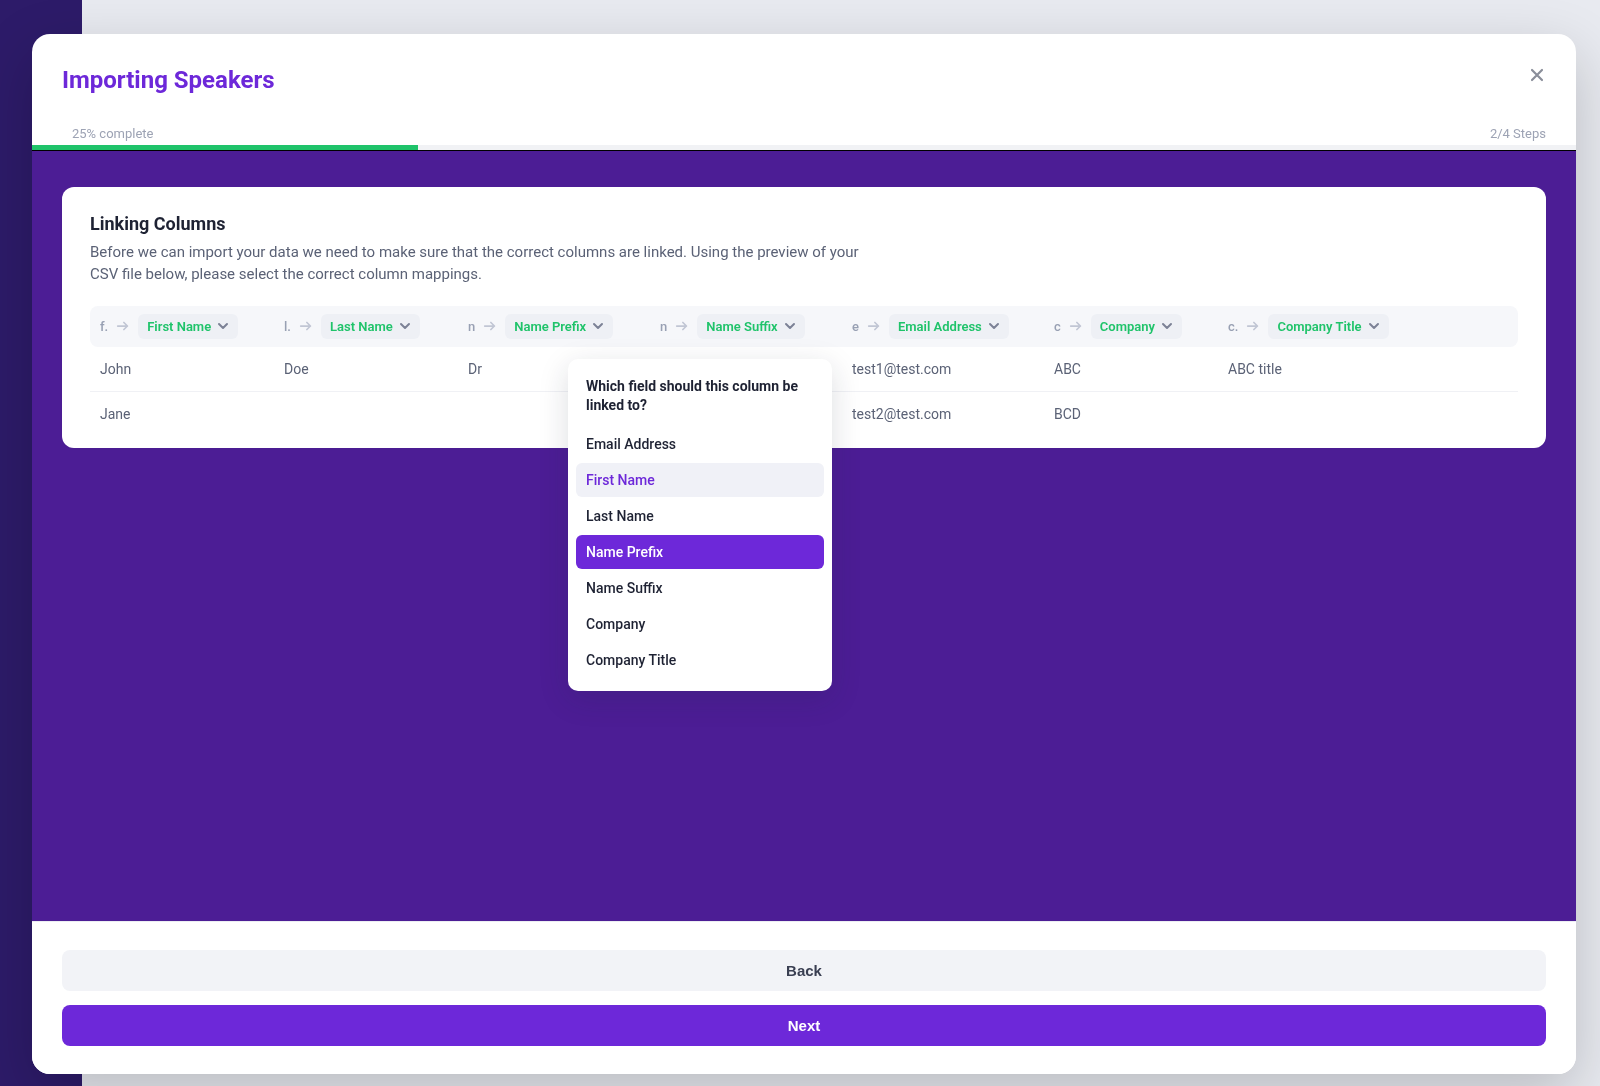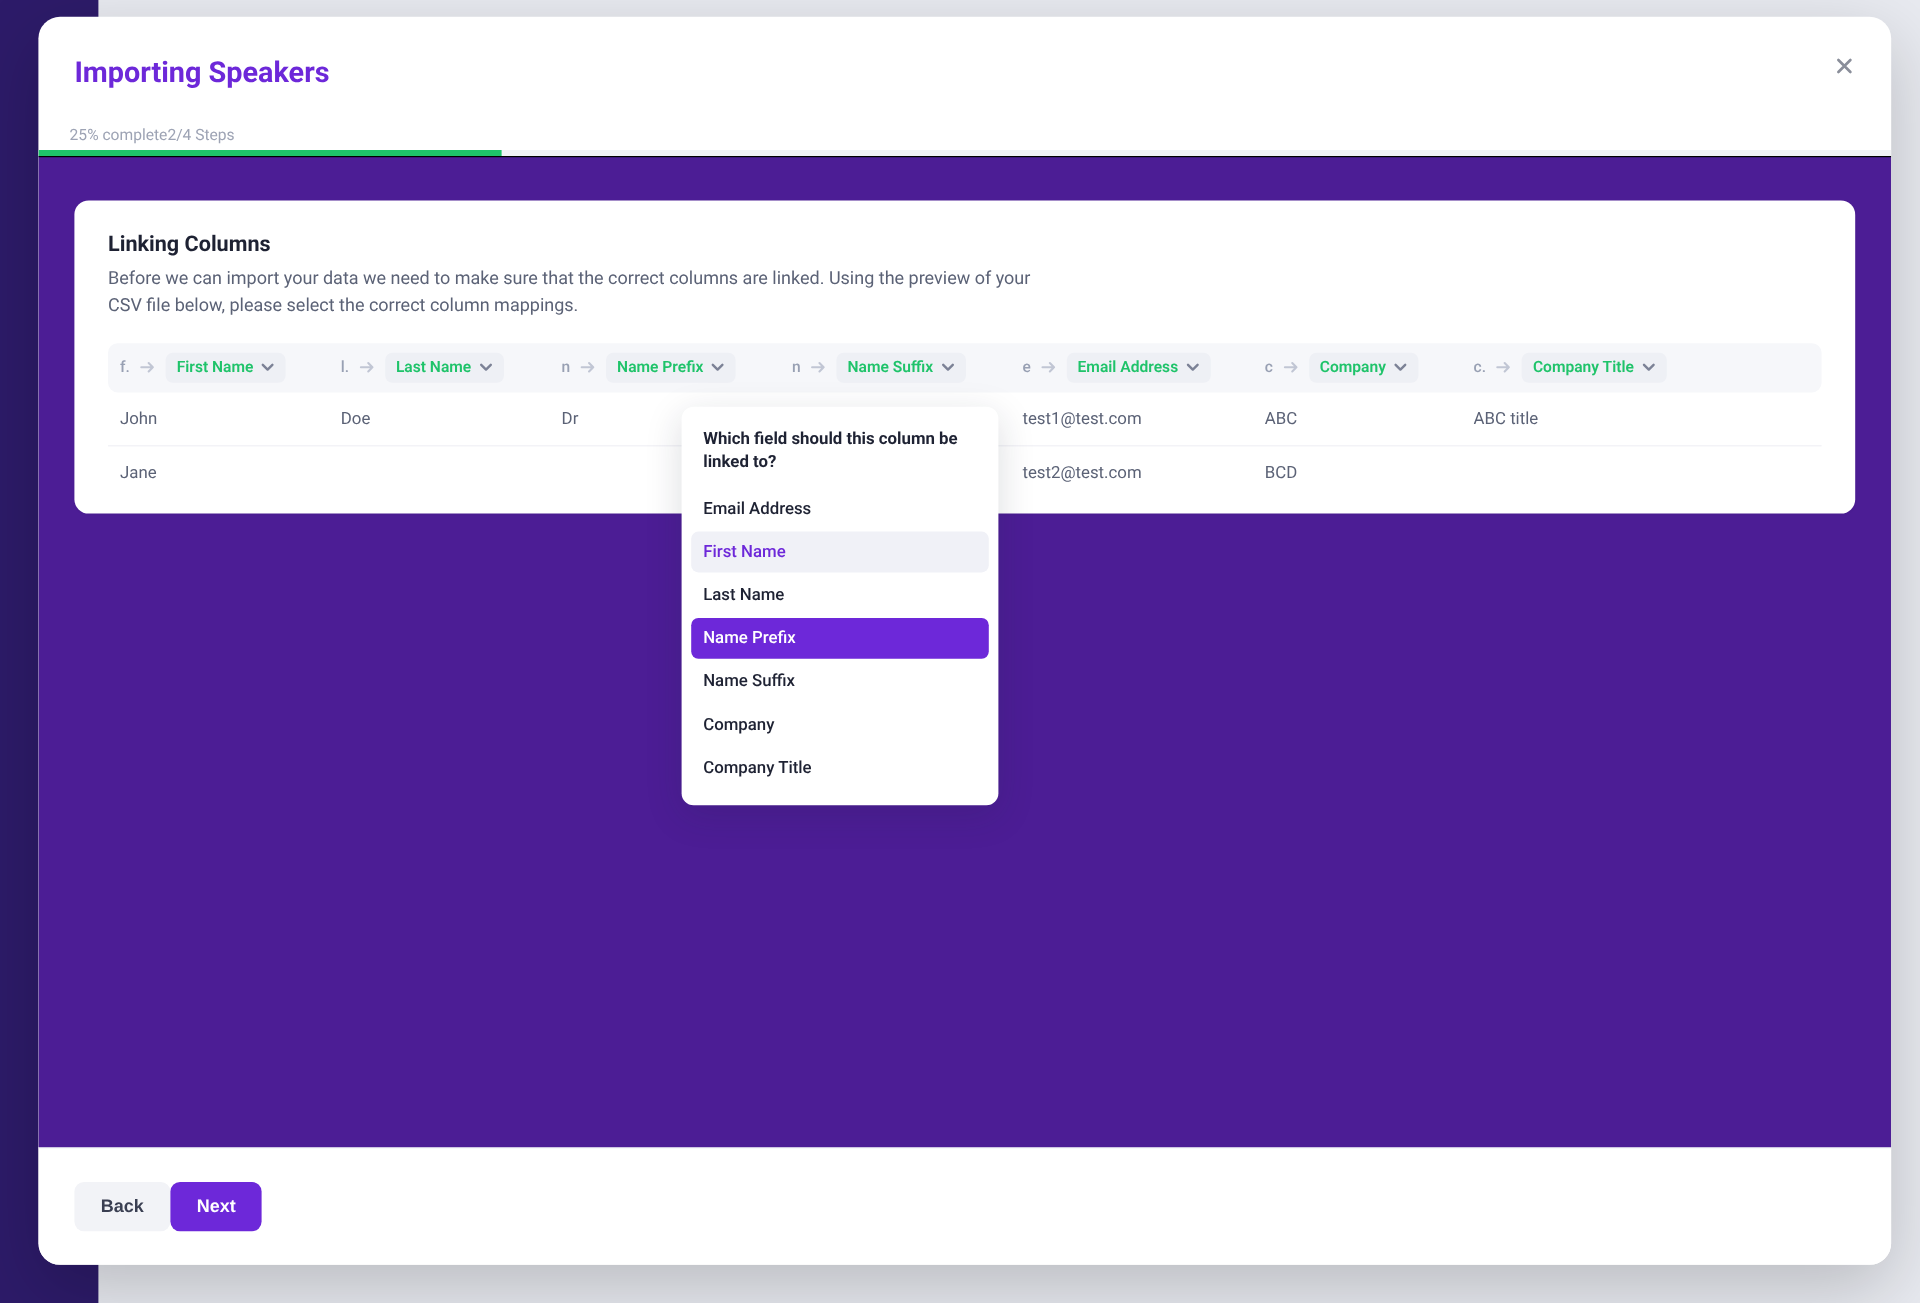--- a/index.html
+++ b/index.html
@@ -14,21 +14,21 @@
       position: absolute; inset: 0;
       background: #2d1b69;
     }
     .backdrop-light {
       position: absolute;
       top: 0; left: 82px; right: 0; bottom: 0;
       background: #e8eaf0;
     }
     .modal {
       position: absolute;
-      top: 14px; left: 32px;
+      top: 34px; left: 32px;
       width: 1544px;
       height: 1040px;
       background: #fff;
       border-radius: 18px;
       box-shadow: 0 20px 60px rgba(0,0,0,0.2);
       display: flex;
       flex-direction: column;
       overflow: hidden;
     }
     .modal-header { padding: 32px 0 0 0; position: relative; }
@@ -40,22 +40,22 @@
       display: flex; align-items: center; justify-content: center;
     }
     .title {
       font-size: 24px; font-weight: 700; color: #6d28d9; padding: 0 30px;
     }
     .subtitle {
       font-size: 16px; color: #5b6276; padding: 10px 30px 0 30px;
       max-width: 820px; line-height: 1.45; font-weight: 500;
     }
     .progress-row {
-      display: flex; align-items: flex-end;
-      padding: 32px 30px 4px 26px;
+      display: flex; justify-content: space-between; align-items: flex-end;
+      padding: 32px 30px 4px 40px;
       font-size: 13px; color: #9da3b4;
     }
     .progress-bar { height: 5px; width: 100%; background: #f1f2f5; position: relative; }
     .progress-fill { height: 5px; background: #1fc36a; width: 25%; }
     .body-area {
       flex: 1;
       background: #4c1d95;
       padding: 36px 30px;
       position: relative;
       border-top: 1px solid #000000;
@@ -110,21 +110,21 @@
       border-bottom: 1px solid #f0f1f5;
       font-size: 14px; color: #5b6276;
     }
     .data-row:last-child { border-bottom: none; padding-bottom: 26px; }
     .cell { padding-right: 10px; white-space: nowrap; overflow: hidden; text-overflow: ellipsis; }
     .rows-found { color: #9da3b4; font-size: 15px; margin-top: 22px; padding-left: 2px; }
     .footer {
       border-top: 1px solid #eceef3;
       background: #fff;
       padding: 28px 30px;
-      display: flex; gap: 0;
+      display: flex; gap: 14px; flex-direction: column;
     }
     .btn {
       padding: 12px 22px;
       border-radius: 8px;
       font-size: 15px; font-weight: 600;
       cursor: pointer; border: none;
     }
     .btn-back { background: #f2f3f7; color: #3a3f52; }
     .btn-next { background: #6d28d9; color: #fff; }
     .dropdown {

